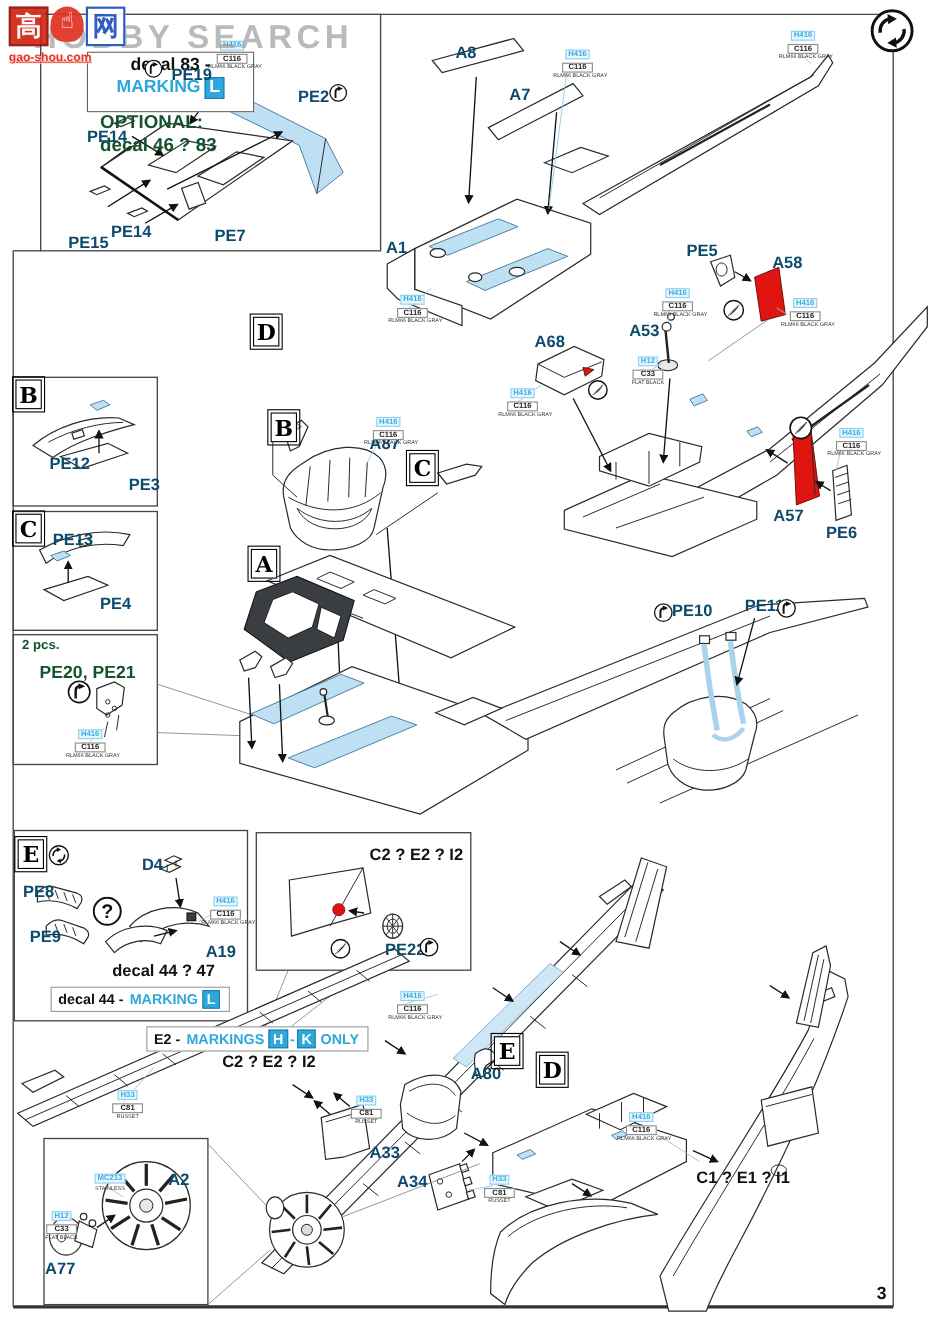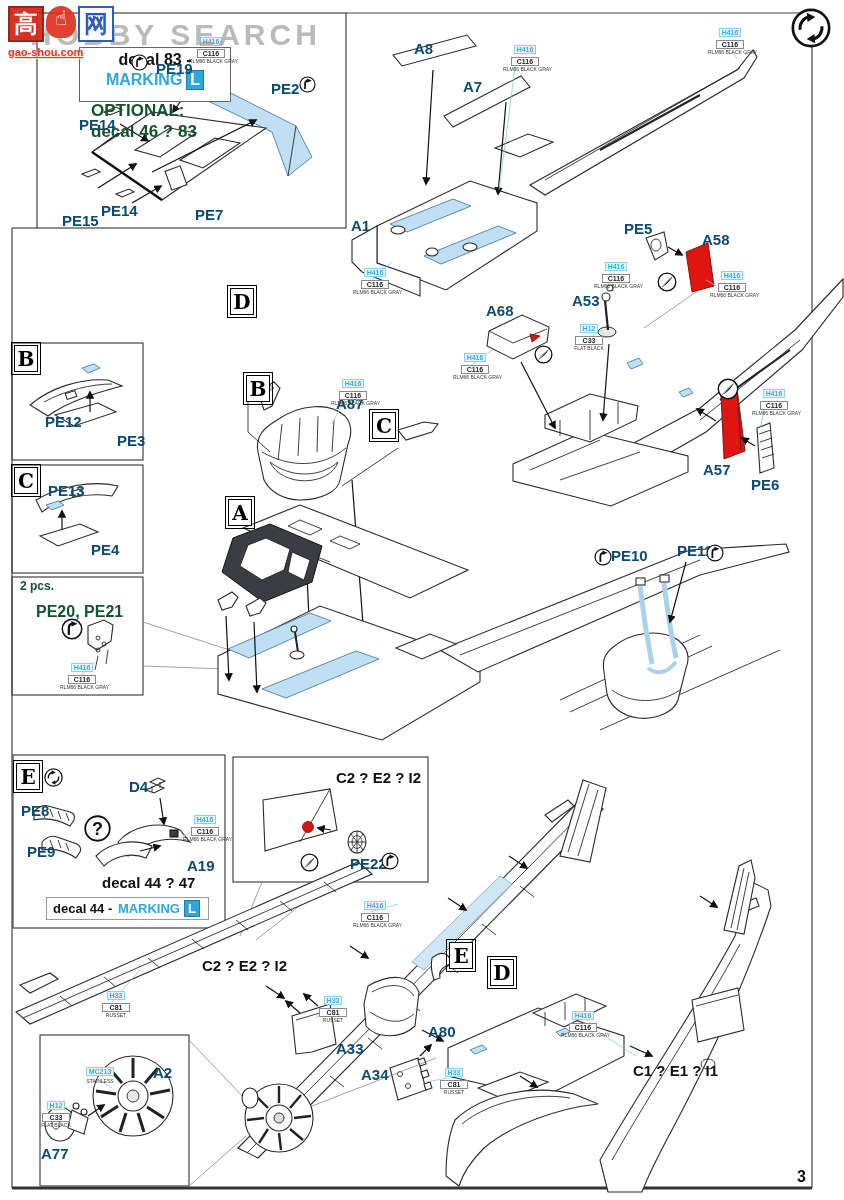--- a/index.html
+++ b/index.html
@@ -388,20 +388,23 @@
   <div class="plain-note" style="left:20px;top:579px;font-size:12px;">2 pcs.</div>
   <div class="plain-note" style="left:36px;top:603px;font-size:16px;">PE20, PE21</div>
 
   <div class="seq" style="left:102px;top:874px;">decal 44 ? 47</div>
   <div class="markline" style="left:46px;top:897px;">
     <span>decal 44 - </span><span class="mk-word">MARKING</span><span class="mk-box">L</span>
   </div>
 
   <div class="seq" style="left:336px;top:769px;">C2 ? E2 ? I2</div>
 
+  <div class="markline" style="left:133px;top:933px;">
+    <span>E2 - </span><span class="mk-word">MARKINGS</span><span class="mk-box">H</span><span class="mk-dash">-</span><span class="mk-box">K</span><span class="mk-word">ONLY</span>
+  </div>
   <div class="seq" style="left:202px;top:957px;">C2 ? E2 ? I2</div>
 
   <div class="seq" style="left:633px;top:1062px;">C1 ? E1 ? I1</div>
 
   <div id="page-num">3</div>
 
   <div id="gen-layer">
       <div class="part-label" style="left: 156px; top: 60px;">PE19</div>
       <div class="part-label" style="left: 271px; top: 80px;">PE2</div>
       <div class="part-label" style="left: 79px; top: 116px;">PE14</div>
@@ -422,21 +425,21 @@
       <div class="part-label" style="left: 48px; top: 482px;">PE13</div>
       <div class="part-label" style="left: 91px; top: 541px;">PE4</div>
       <div class="part-label" style="left: 336px; top: 395px;">A87</div>
       <div class="part-label" style="left: 611px; top: 547px;">PE10</div>
       <div class="part-label" style="left: 677px; top: 542px;">PE11</div>
       <div class="part-label" style="left: 129px; top: 778px;">D4</div>
       <div class="part-label" style="left: 21px; top: 802px;">PE8</div>
       <div class="part-label" style="left: 27px; top: 843px;">PE9</div>
       <div class="part-label" style="left: 187px; top: 857px;">A19</div>
       <div class="part-label" style="left: 350px; top: 855px;">PE22</div>
-      <div class="part-label" style="left: 428px; top: 1023px;">A80</div>
+      <div class="part-label" style="left: 428px; top: 968px;">A80</div>
       <div class="part-label" style="left: 336px; top: 1040px;">A33</div>
       <div class="part-label" style="left: 361px; top: 1066px;">A34</div>
       <div class="part-label" style="left: 153px; top: 1064px;">A2</div>
       <div class="part-label" style="left: 41px; top: 1145px;">A77</div>
       <div class="callout" style="left: 189px; top: 30px;"><span class="code-h">H416</span><span class="code-c">C116</span><span class="code-name">RLM66 BLACK GRAY</span></div>
       <div class="callout" style="left: 503px; top: 38px;"><span class="code-h">H416</span><span class="code-c">C116</span><span class="code-name">RLM66 BLACK GRAY</span></div>
       <div class="callout" style="left: 353px; top: 261px;"><span class="code-h">H416</span><span class="code-c">C116</span><span class="code-name">RLM66 BLACK GRAY</span></div>
       <div class="callout" style="left: 708px; top: 21px;"><span class="code-h">H416</span><span class="code-c">C116</span><span class="code-name">RLM66 BLACK GRAY</span></div>
       <div class="callout" style="left: 710px; top: 264px;"><span class="code-h">H416</span><span class="code-c">C116</span><span class="code-name">RLM66 BLACK GRAY</span></div>
       <div class="callout" style="left: 594px; top: 255px;"><span class="code-h">H416</span><span class="code-c">C116</span><span class="code-name">RLM66 BLACK GRAY</span></div>

